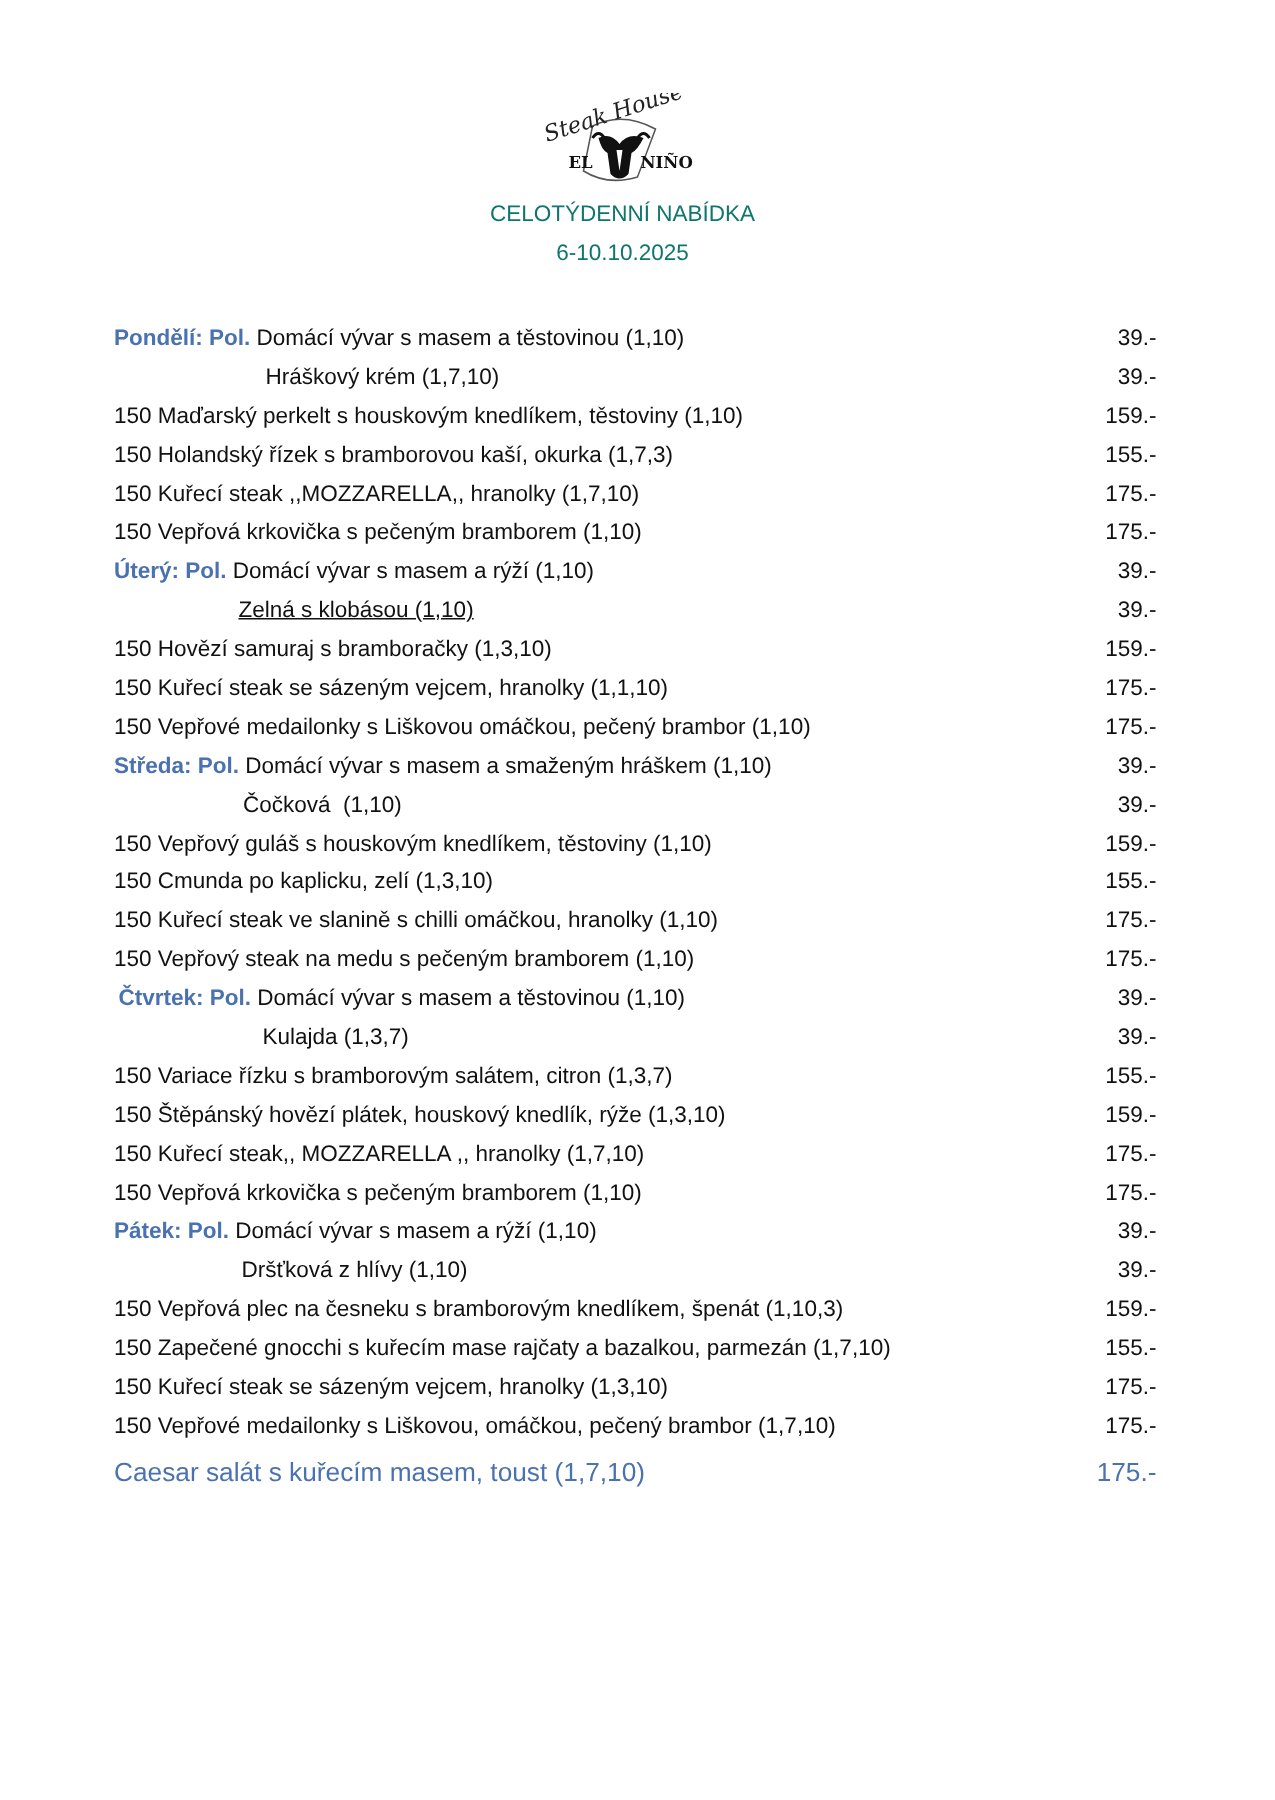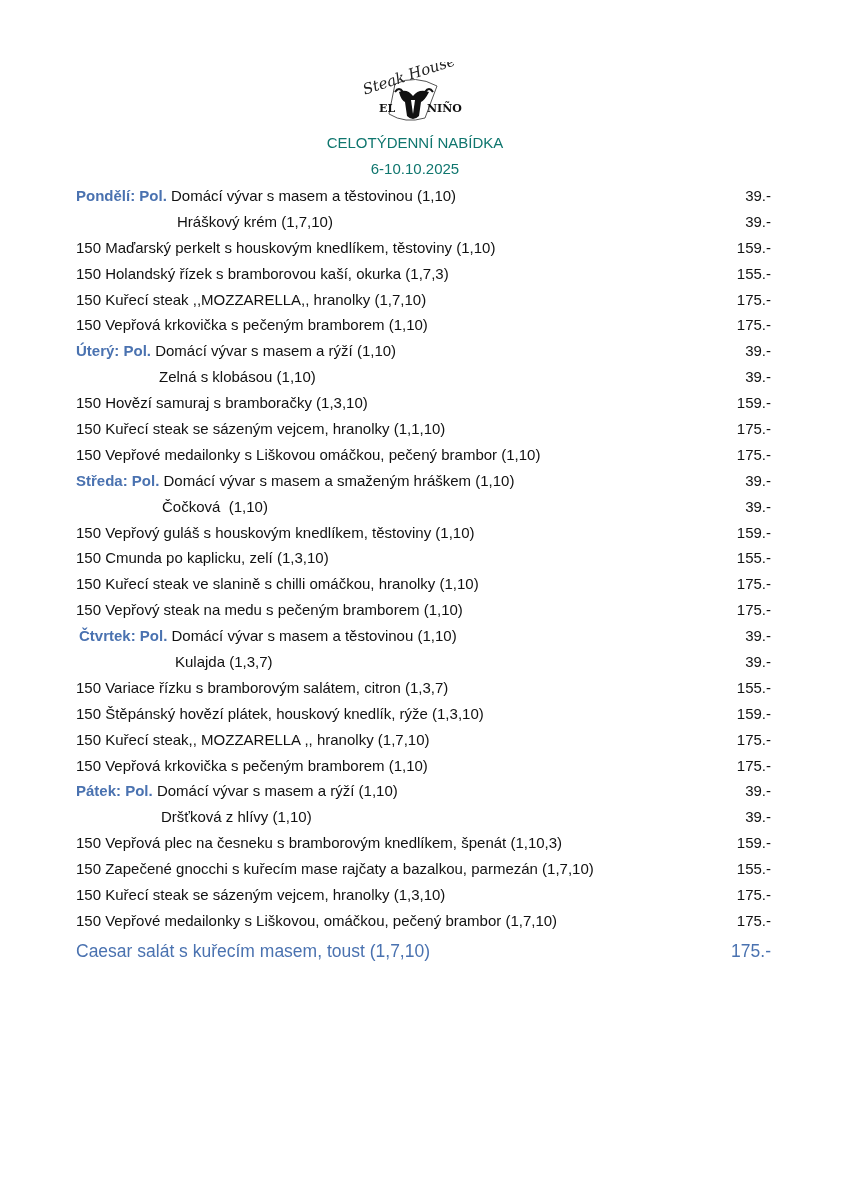--- a/index.html
+++ b/index.html
@@ -16,24 +16,24 @@
     color: #0f766e; font-size: 15px;
   }
   .title.t1 { top: 134px; }
   .title.t2 { top: 160px; }
   .menu { position: absolute; left: 76px; top: 183px; width: 695px; }
   .row {
     display: flex; justify-content: space-between; align-items: baseline;
     height: 25.9px; font-size: 15px; line-height: 25.9px; white-space: nowrap;
   }
   .row .name { flex: 1; }
-  .row .price { text-align: right; min-width: 60px; }
+  .row .price { text-align: right; min-width: 60px; margin-top: 30px; }
   .day { color: #4a72b0; font-weight: bold; }
   .indent1 { padding-left: 101px; }
-  .indent2 { padding-left: 83px; }
+  .indent2 { padding-left: 83px; text-decoration: underline; }
   .indent3 { padding-left: 86px; }
   .indent4 { padding-left: 99px; }
   .indent5 { padding-left: 85px; }
   .thu { padding-left: 3px; }
   .special {
     height: 30px; line-height: 30px; font-size: 17.5px; color: #4a72b0;
   }
   .special.first { margin-top: 2px; }
   .footer {
     font-size: 15px; height: 30px; line-height: 30px; white-space: nowrap;

